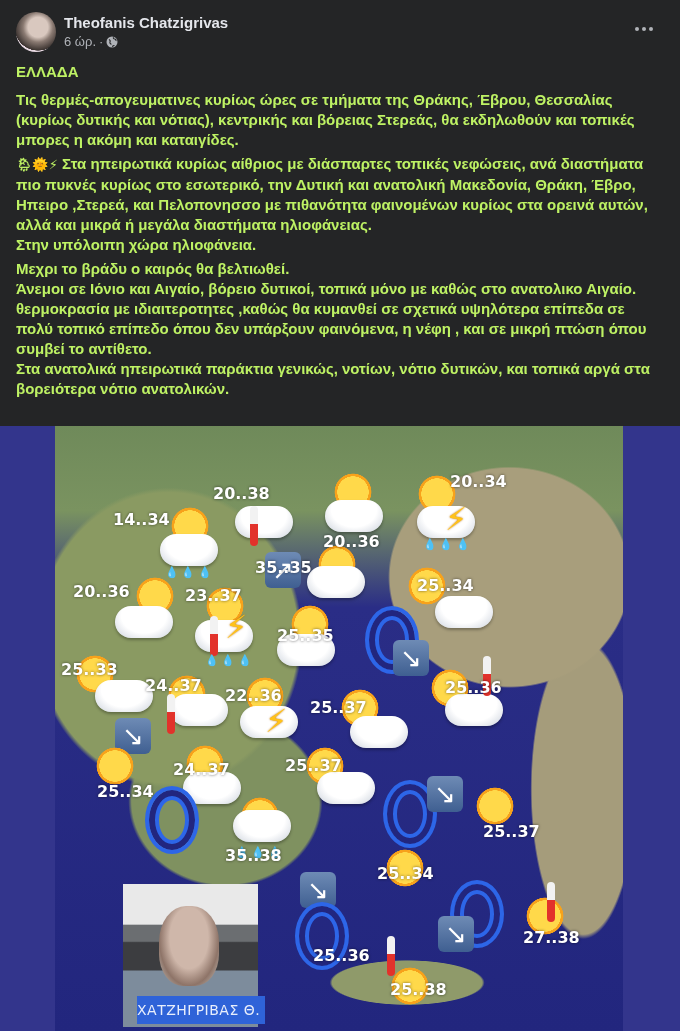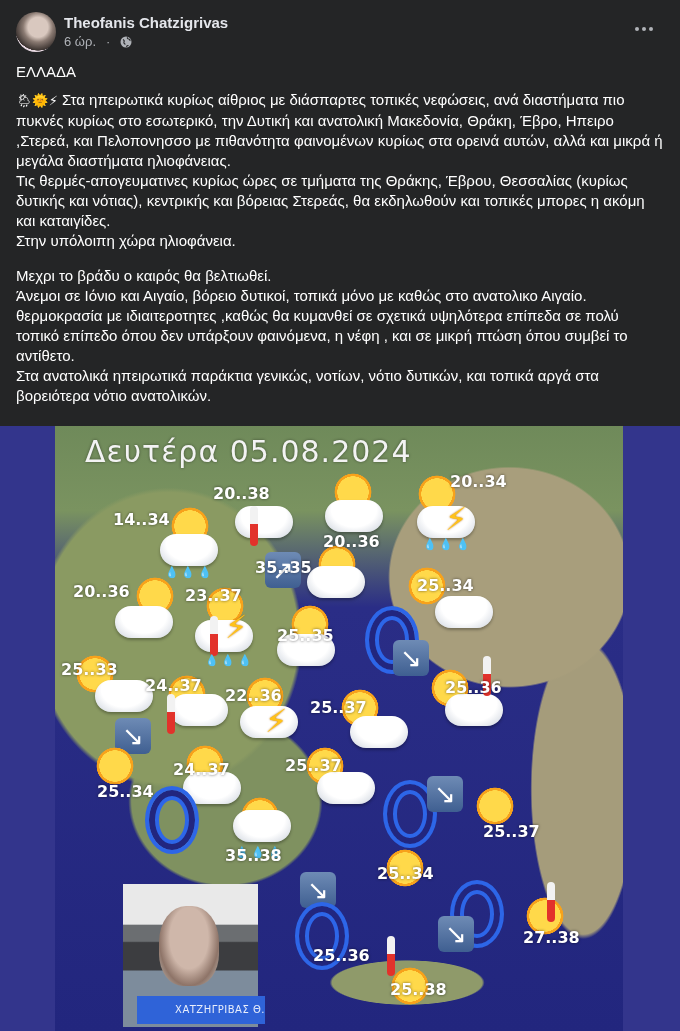--- a/index.html
+++ b/index.html
@@ -9,26 +9,26 @@
     font-family:"Liberation Sans", "DejaVu Sans", sans-serif;
     position:relative;
   }
   .post-header { position:absolute; left:16px; top:12px; right:12px; height:42px; }
   .avatar {
     position:absolute; left:0; top:0; width:40px; height:40px; border-radius:50%;
     background:radial-gradient(circle at 55% 38%, #d9c8bf 0 30%, #8a7a72 45%, #3b3330 70%, #e8d9e2 71%);
     overflow:hidden;
   }
   .author { position:absolute; left:48px; top:2px; font-size:15px; font-weight:bold; color:#e4e6eb; }
-  .meta { position:absolute; left:48px; top:22px; font-size:13px; color:#b0b3b8; display:flex; align-items:center; gap:10px; }
+  .meta { position:absolute; left:48px; top:22px; font-size:13px; color:#b0b3b8; display:flex; align-items:center; gap:3px; }
   .globe { width:12px; height:12px; display:inline-block; }
   .more-btn { position:absolute; right:14px; top:12px; width:20px; height:10px; display:flex; gap:3px; align-items:center; justify-content:center; cursor:pointer; }
   .more-btn i { width:4px; height:4px; border-radius:50%; background:#b0b3b8; display:block; }
 
-  .post-body { position:absolute; left:16px; top:62px; right:16px; font-size:15px; line-height:20px; color:#ffffff; }
+  .post-body { position:absolute; left:16px; top:62px; right:16px; font-size:15px; line-height:20px; color:#bef264;font-weight:bold; }
   .line { margin:0; white-space:nowrap; }
   .title-line { margin-bottom:8px; }
   .sub-line { margin-bottom:8px; display:flex; align-items:center; }
   .sep-dot { display:inline-block; width:6px; height:4px; background:#4a4b4d; margin:0 9px 0 11px; border-radius:1px; }
   .para { margin-top:4px; white-space:normal; }
   .emoji { font-family:"DejaVu Sans", sans-serif; font-size:13px; }
 
   .map {
     position:absolute; left:0; top:426px; width:680px; height:605px;
     background:#33358c; overflow:hidden;
@@ -68,21 +68,21 @@
 
   .presenter {
     position:absolute; left:68px; top:458px; width:135px; height:143px;
     background:linear-gradient(180deg,#e9e9e9 0 28%, #6b6e71 29% 40%, #3c3d40 41% 60%, #7d8c9c 61%);
     overflow:hidden;
   }
   .presenter-face { position:absolute; left:36px; top:22px; width:60px; height:80px; border-radius:45% 45% 40% 40%;
     background:radial-gradient(ellipse at 50% 40%, #cfb7aa 0 45%, #8e7468 70%, #b9b2ab 90%); }
   .presenter-name {
     position:absolute; left:82px; top:570px; width:128px; height:28px;
-    background:#2f63d8; color:#e8eefc; font-size:10px; line-height:28px; text-align:right;
+    background:#2f63d8; color:#e8eefc; font-size:14px; line-height:28px; text-align:left;
     font-family:"DejaVu Sans", sans-serif; letter-spacing:0.5px;
   }
 </style>
 </head>
 <body>
 
 <div class="post-header">
   <div class="avatar"></div>
   <div class="author">Theofanis Chatzigrivas</div>
   <div class="meta">
@@ -95,35 +95,34 @@
   </div>
   <div class="more-btn">
     <i></i>
       <i></i>
       <i></i>
   </div>
 </div>
 
 <div class="post-body">
   <p class="line title-line">ΕΛΛΑΔΑ</p>
+  <div class="para" style="margin-top:0">Τις θερμές-απογευματινες κυρίως ώρες σε τμήματα της Θράκης, Έβρου, Θεσσαλίας (κυρίως δυτικής και νότιας), κεντρικής και βόρειας Στερεάς, θα εκδηλωθούν και τοπικές μπορες η ακόμη και καταιγίδες.</div>
   <div class="para">
     <span class="emoji">🌦🌞⚡</span>
     <span>Στα ηπειρωτικά κυρίως αίθριος με διάσπαρτες τοπικές νεφώσεις, ανά διαστήματα πιο πυκνές κυρίως στο εσωτερικό, την Δυτική και ανατολική Μακεδονία, Θράκη, Έβρο, Ηπειρο ,Στερεά, και Πελοπονησσο με πιθανότητα φαινομένων κυρίως στα ορεινά αυτών, αλλά και μικρά ή μεγάλα διαστήματα ηλιοφάνειας.</span>
   </div>
-  <div class="para" style="margin-top:0">Τις θερμές-απογευματινες κυρίως ώρες σε τμήματα της Θράκης, Έβρου, Θεσσαλίας (κυρίως δυτικής και νότιας), κεντρικής και βόρειας Στερεάς, θα εκδηλωθούν και τοπικές μπορες η ακόμη και καταιγίδες.</div>
   <div class="para" style="margin-top:0">Στην υπόλοιπη χώρα ηλιοφάνεια.</div>
-  <div class="para" style="margin-top:15px">Μεχρι το βράδυ ο καιρός θα βελτιωθεί.</div>
+  <div class="para" style="margin-top:4px">Μεχρι το βράδυ ο καιρός θα βελτιωθεί.</div>
   <div class="para" style="margin-top:0">Άνεμοι σε Ιόνιο και Αιγαίο, βόρειο δυτικοί, τοπικά μόνο με καθώς στο ανατολικο Αιγαίο.</div>
   <div class="para" style="margin-top:0">θερμοκρασία με ιδιαιτεροτητες ,καθώς θα κυμανθεί σε σχετικά υψηλότερα επίπεδα σε πολύ τοπικό επίπεδο όπου δεν υπάρξουν φαινόμενα, η νέφη , και σε μικρή πτώση όπου συμβεί το αντίθετο.</div>
   <div class="para" style="margin-top:0">Στα ανατολικά ηπειρωτικά παράκτια γενικώς, νοτίων, νότιο δυτικών, και τοπικά αργά στα βορειότερα νότιο ανατολικών.</div>
 </div>
 
 <div class="map">
   <div class="map-inner">
-    <div class="map-title">Δευτέρα 05.08.2024</div>
 
     <div class="sun" style="left:278px;top:46px"></div>
     <div class="cloud" style="left:270px;top:74px"></div>
     <div class="sun" style="left:362px;top:48px"></div>
     <div class="cloud" style="left:362px;top:80px"></div>
     <div class="bolt" style="left:390px;top:74px">⚡</div>
     <div class="rain" style="left:368px;top:112px">💧💧💧</div>
     <div class="sun" style="left:115px;top:80px"></div>
     <div class="cloud" style="left:105px;top:108px"></div>
     <div class="rain" style="left:110px;top:140px">💧💧💧</div>

